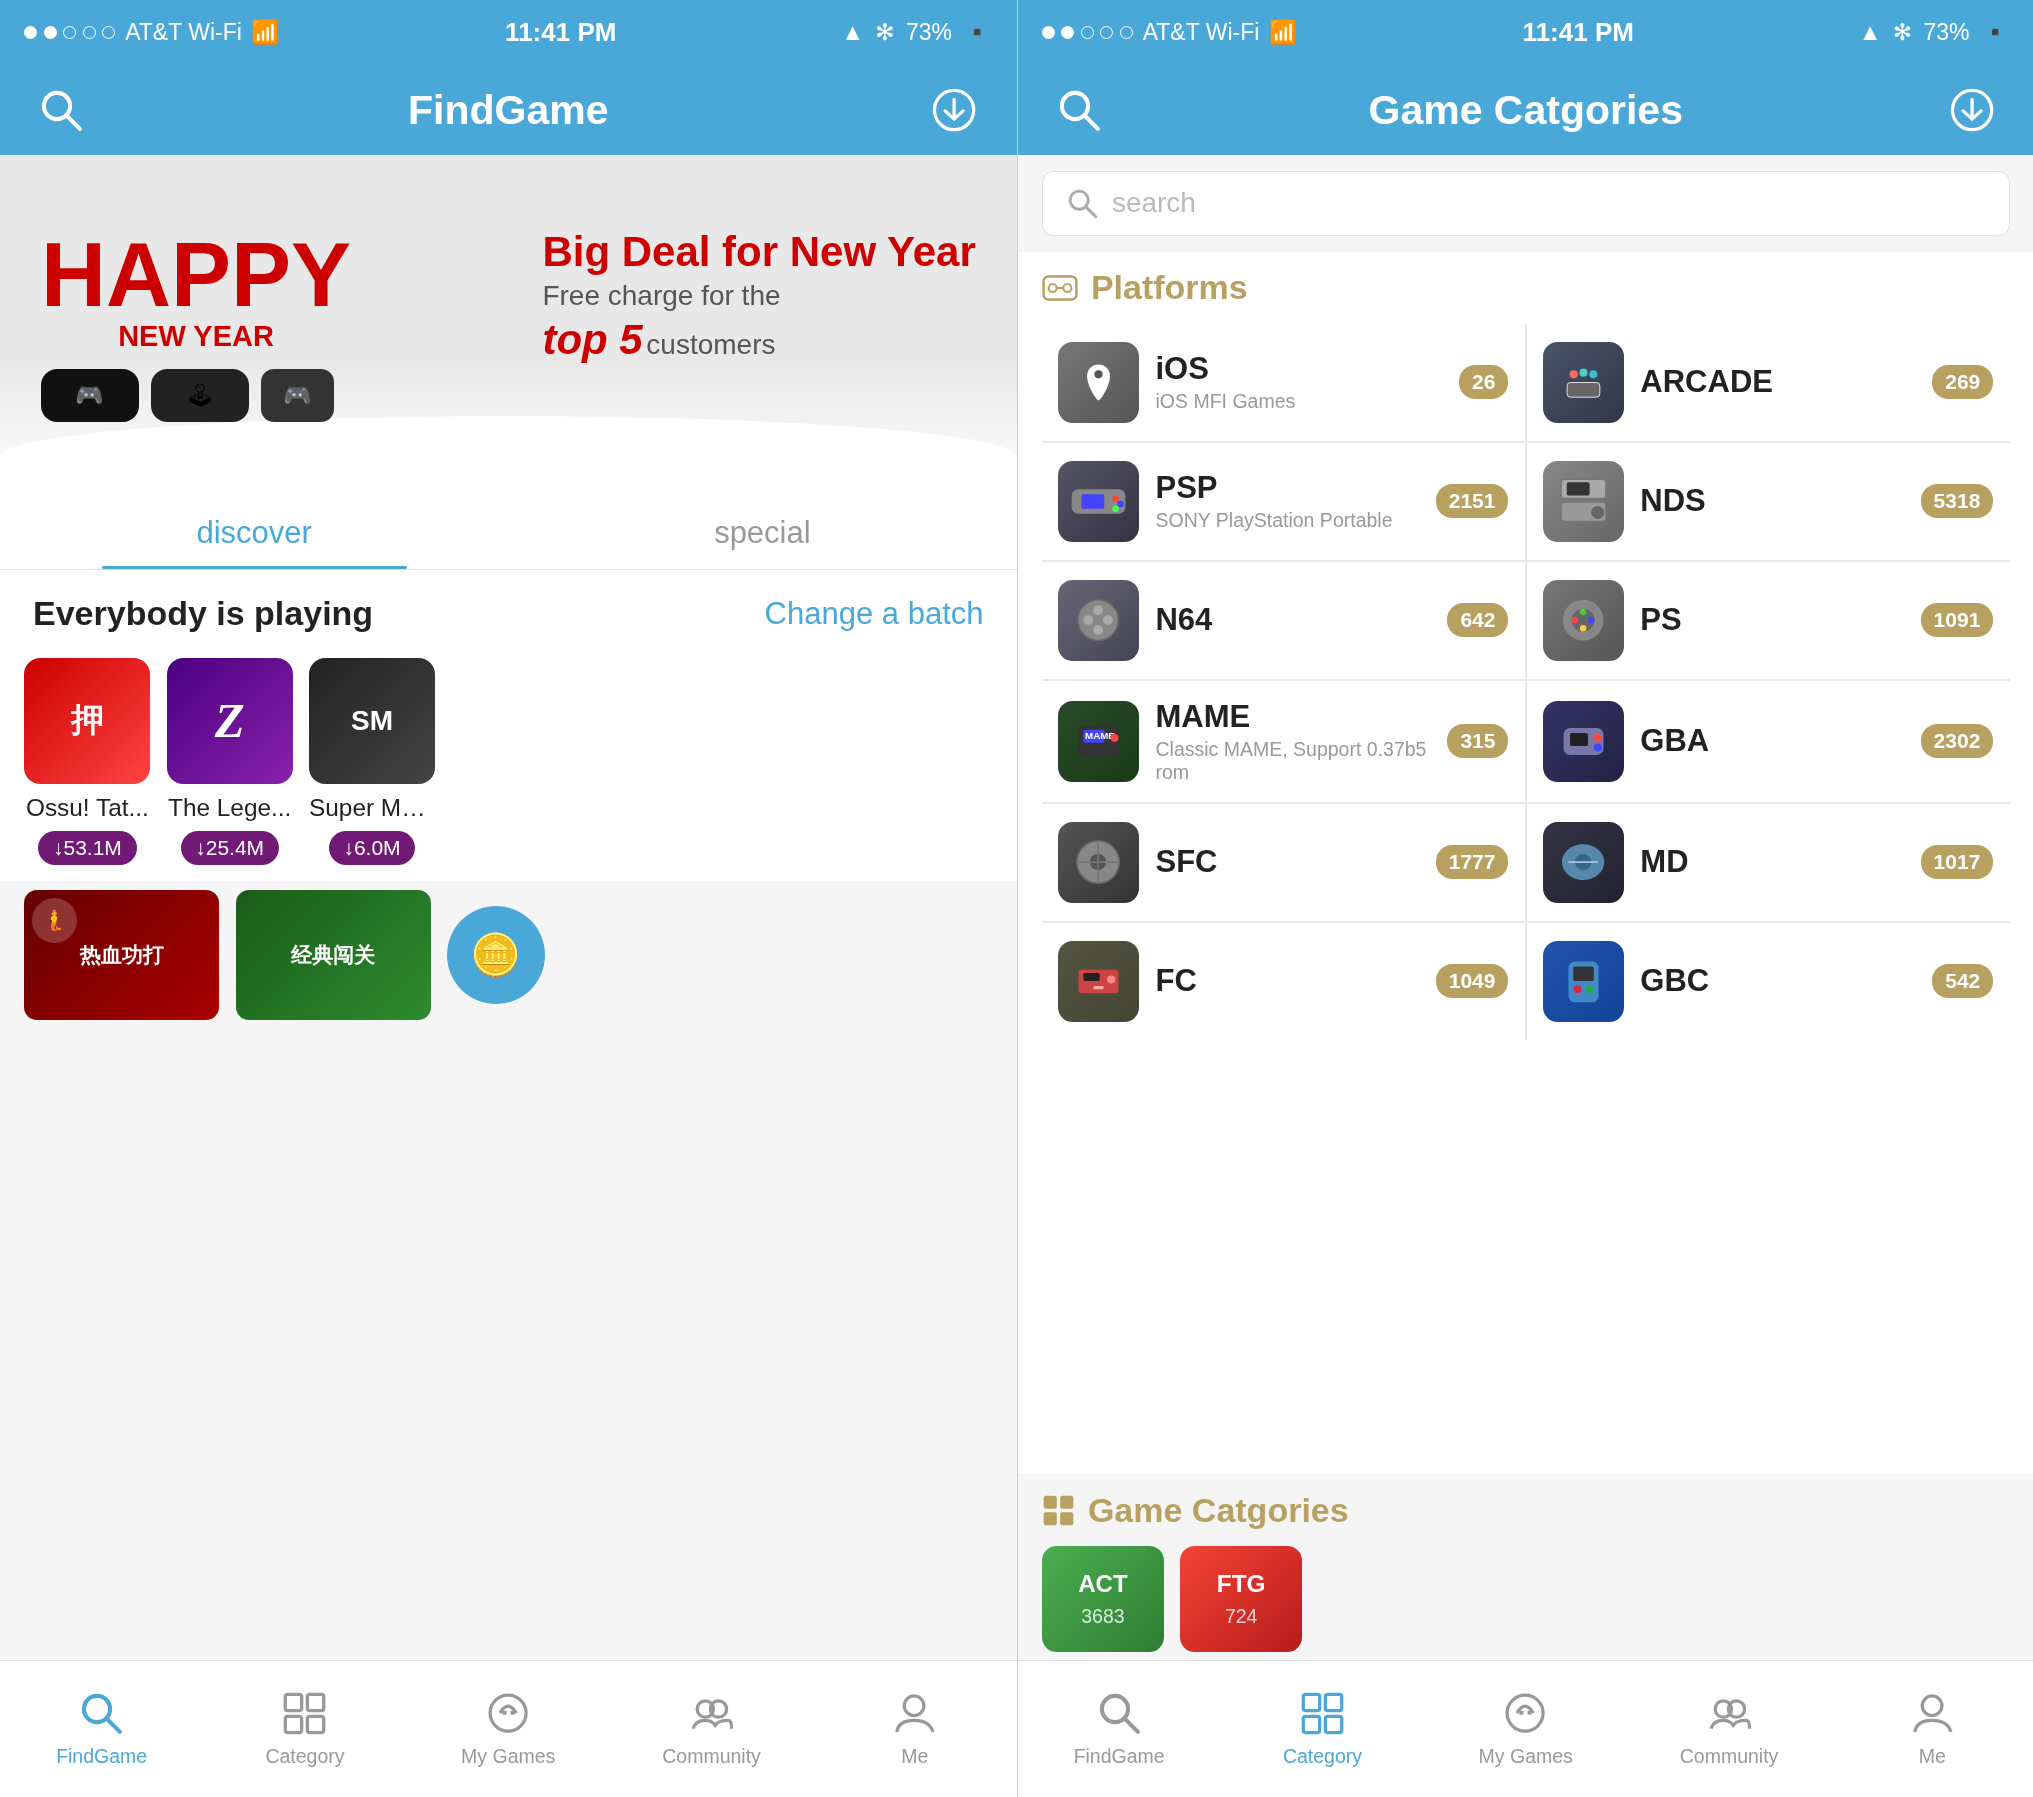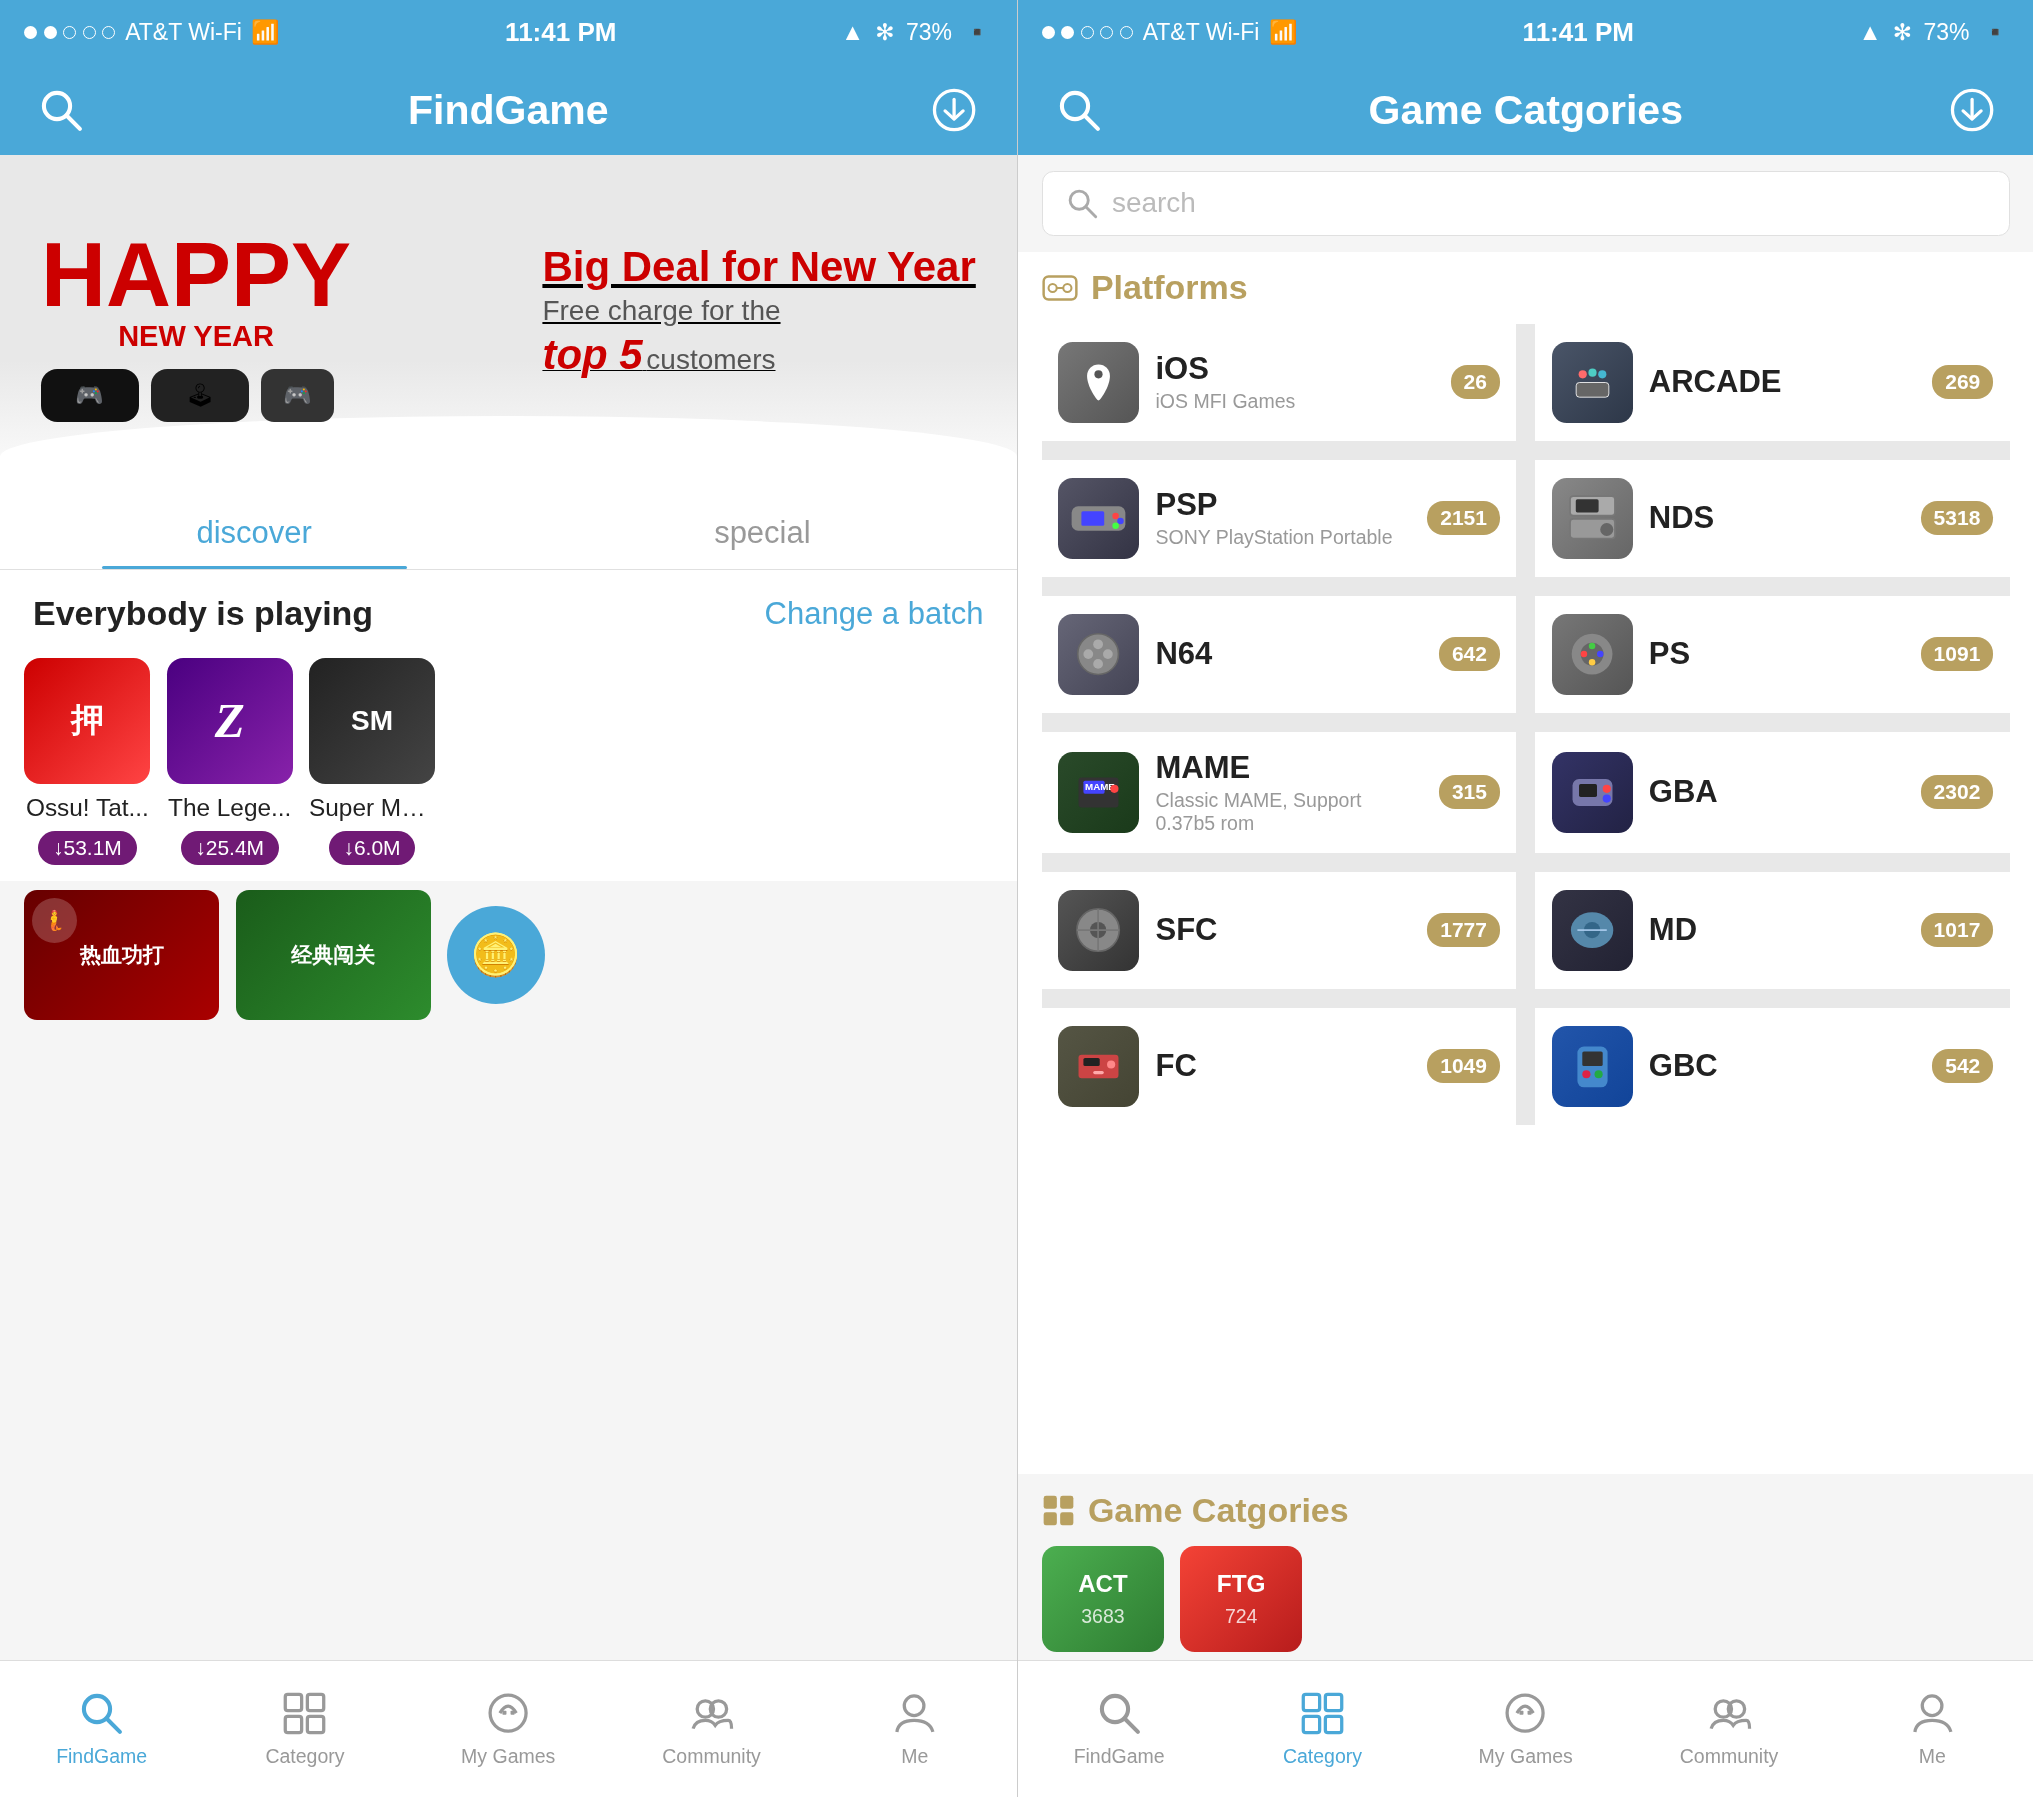--- a/index.html
+++ b/index.html
@@ -281,21 +281,21 @@
     }
     .section-heading-text {
       font-size: 34px;
       font-weight: bold;
       color: #b8a060;
     }
 
     .platform-grid {
       display: grid;
       grid-template-columns: 1fr 1fr;
-      gap: 19px;
+      gap: 2px;
       background: #e8e8e8;
     }
     .platform-item {
       background: white;
       display: flex;
       align-items: center;
       padding: 18px 16.3px;
       gap: 16.3px;
       position: relative;
     }
@@ -406,21 +406,21 @@
         <div class="banner-content">
           <div class="banner-happy">HAPPY</div>
           <div class="banner-newyear">NEW YEAR</div>
 
           <div style="display:flex;gap:12.2px;margin-top:16.3px;">
             <div style="width:98px;height:53px;background:#111;border-radius:16.3px;display:flex;align-items:center;justify-content:center;font-size:23px;">🎮</div>
             <div style="width:98px;height:53px;background:#222;border-radius:16.3px;display:flex;align-items:center;justify-content:center;font-size:23px;">🕹</div>
             <div style="width:73px;height:53px;background:#333;border-radius:13px;display:flex;align-items:center;justify-content:center;font-size:23px;">🎮</div>
           </div>
         </div>
-        <div class="banner-right" style="position:absolute;right:16.3px;top:64px;text-decoration:underline;">
+        <div class="banner-right" style="position:absolute;right:16.3px;top:49px;">
           <div class="banner-deal">Big Deal for New Year</div>
           <div class="banner-sub">Free charge for the</div>
           <div>
             <span class="banner-top5">top 5</span>
             <span class="banner-sub">customers</span>
           </div>
         </div>
       </div>
 
       <div class="tabs">

